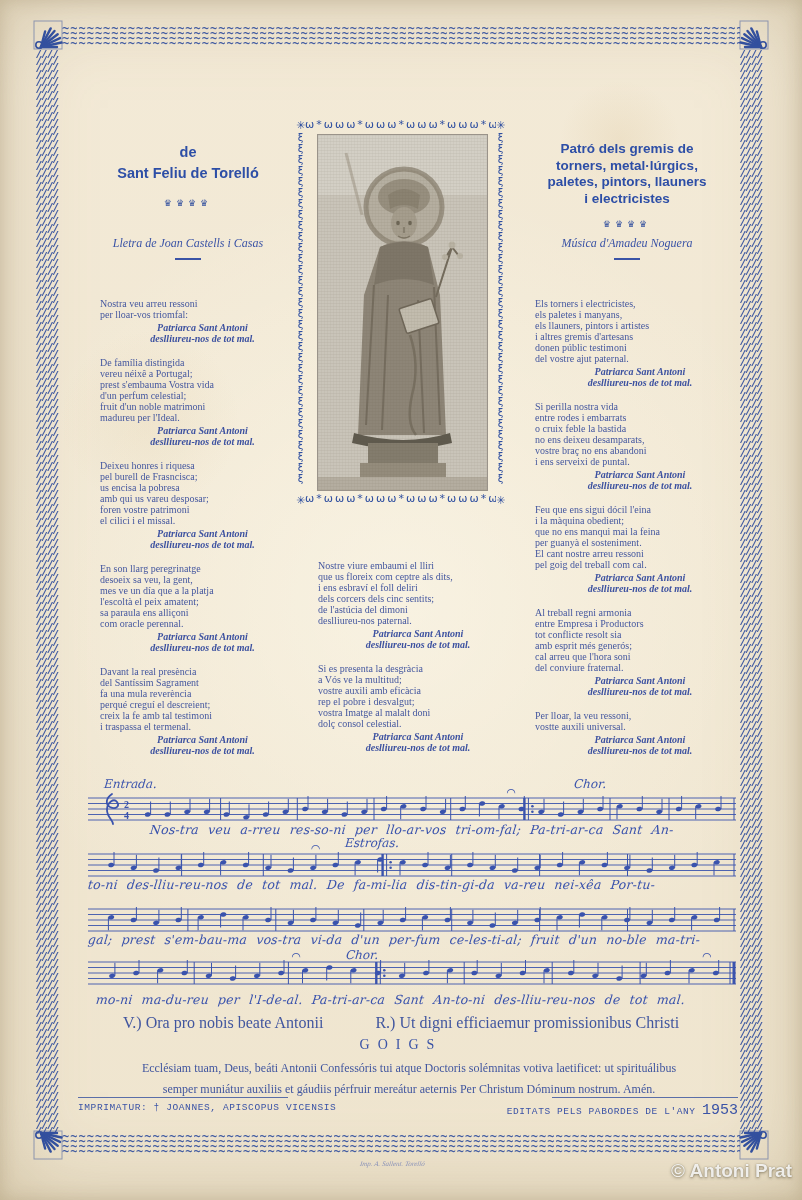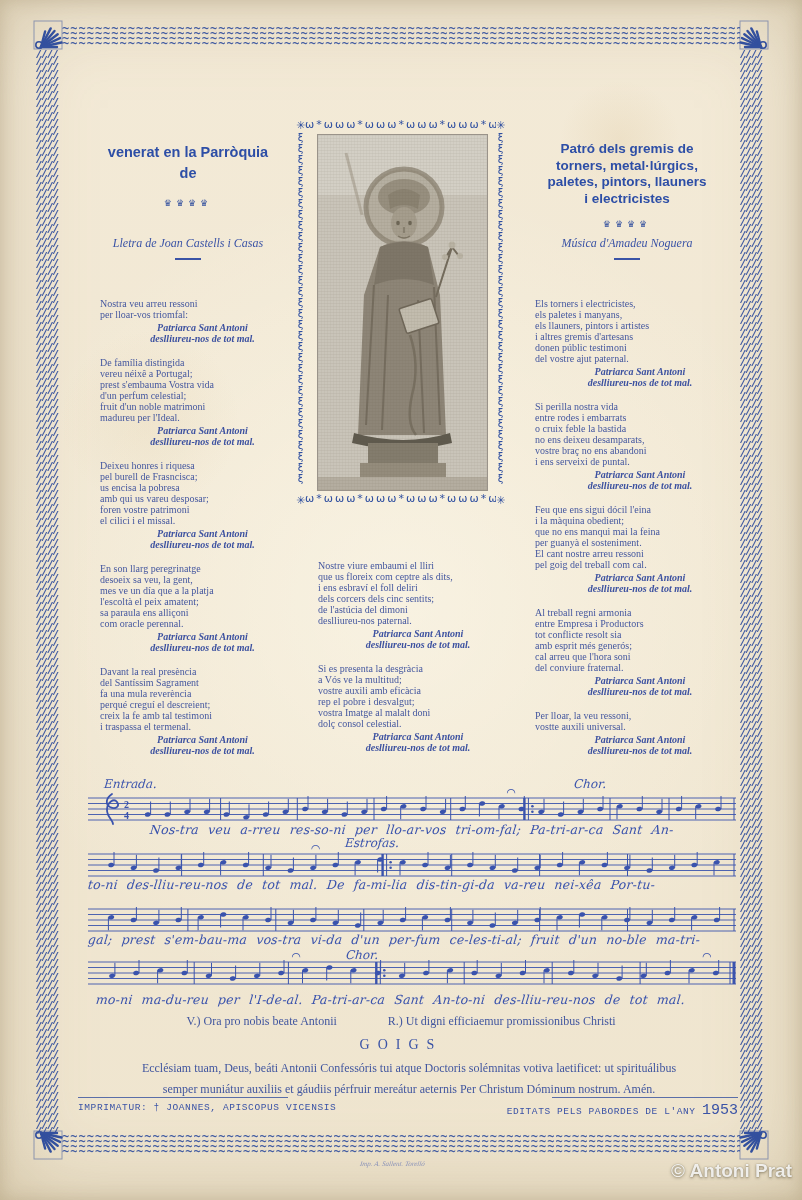--- a/index.html
+++ b/index.html
@@ -56,21 +56,21 @@
   .col .refrain.first{margin-top:2px;}
   
   .mlabel{position:absolute;font-family:"DejaVu Serif", serif;font-style:italic;
     font-size:12px;color:#3a53ad;transform:skewX(-5deg);}
   .staff{position:absolute;left:86px;width:652px;height:40px;}
   .lyr{position:absolute;font-family:"DejaVu Serif", serif;font-style:italic;
     font-size:12.5px;color:#3a53ad;white-space:nowrap;transform:skewX(-6deg);
     word-spacing:5px;letter-spacing:.2px;}
   .ferm{position:absolute;color:#3a53ad;font-size:11px;font-family:"DejaVu Sans",sans-serif;}
   
-  .resp{position:absolute;left:0;right:0;top:1014px;text-align:center;font-size:12px;
+  .resp{position:absolute;left:0;right:0;top:1014px;text-align:center;font-size:16px;
     color:#41569f;}
   .resp span{margin:0 24px;}
   .oremus{position:absolute;left:0;right:0;top:1037px;text-align:center;font-size:14px;
     letter-spacing:8px;color:#3a53a6;}
   .prayer{position:absolute;left:70px;right:54px;top:1058px;text-align:center;
     font-size:12px;line-height:21px;color:#41569f;}
   .footrule{position:absolute;height:1px;background:#5a6ea8;top:1097px;}
   .foot{position:absolute;top:1102px;font-size:9.5px;letter-spacing:.6px;color:#3a53a6;
     font-family:Liberation Mono, monospace;}
   .foot .year{font-size:15px;letter-spacing:0;}
@@ -457,22 +457,22 @@
       <line x1="8" y1="27" x2="21.5" y2="10.9" stroke="#33509e" stroke-width="2.4" stroke-linecap="round"></line>
       <line x1="8" y1="27" x2="24.7" y2="14.2" stroke="#33509e" stroke-width="2.4" stroke-linecap="round"></line>
       <line x1="8" y1="27" x2="27.0" y2="18.1" stroke="#33509e" stroke-width="2.4" stroke-linecap="round"></line>
       <line x1="8" y1="27" x2="28.5" y2="22.5" stroke="#33509e" stroke-width="2.4" stroke-linecap="round"></line>
       <line x1="8" y1="27" x2="24.0" y2="27.0" stroke="#33509e" stroke-width="2.4" stroke-linecap="round"></line>
       <rect x="1" y="1" width="28" height="28" fill="none" stroke="#33509e" stroke-width="1" opacity=".5"></rect>
     </svg>
 
 
   <div class="hdr hdr-left">
-    <div>venerat en la Parròquia</div>
     <div>de</div>
+    <div>Sant Feliu de Torelló</div>
     <div class="orn">♛♛♛♛</div>
   </div>
   <div class="credit" style="left:82px;top:236px;width:212px;">Lletra de Joan Castells i Casas</div>
   <div class="rule-dash" style="left:175px;top:258px;"></div>
 
   <div class="hdr hdr-right">
     <div>Patró dels gremis de</div>
     <div>torners, metal·lúrgics,</div>
     <div>paletes, pintors, llauners</div>
     <div>i electricistes</div>

